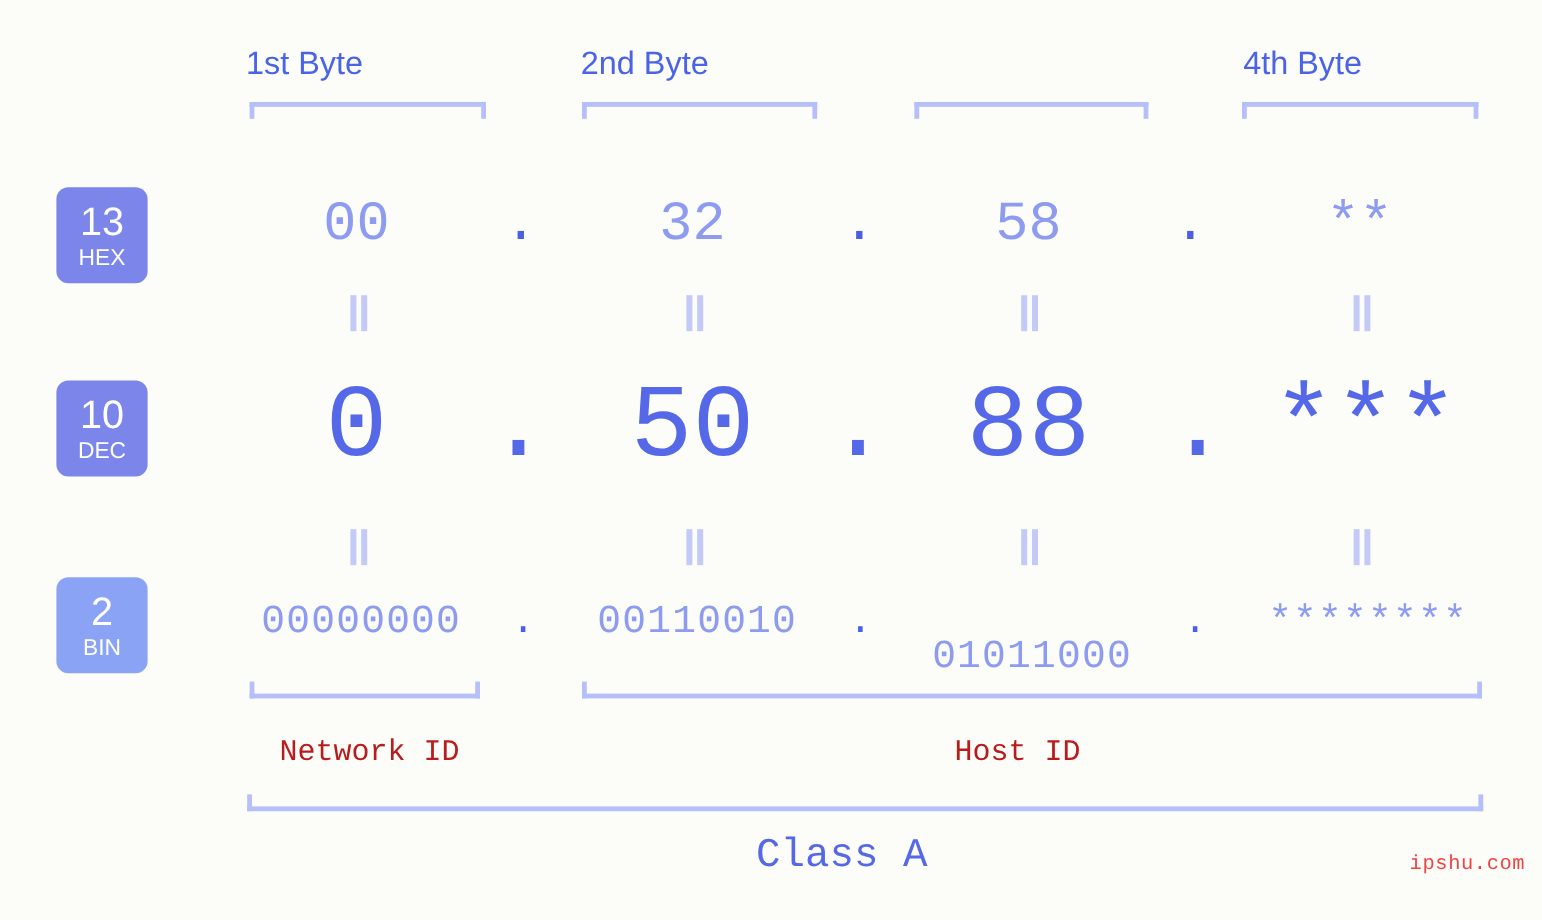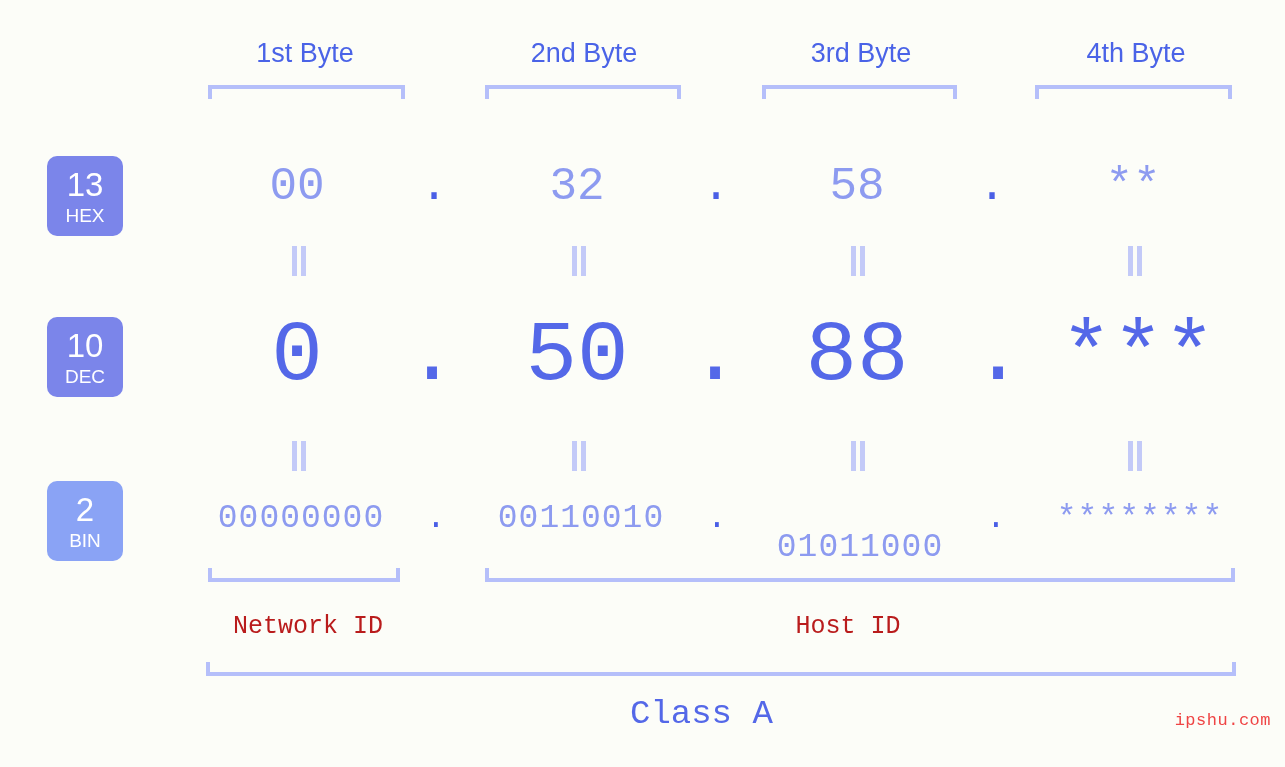--- a/index.html
+++ b/index.html
@@ -22,21 +22,21 @@
     width: 1285px;
     height: 767px;
   }
 
   
   .byte-label {
     position: absolute;
     top: 33px;
     height: 40px;
     line-height: 40px;
-    text-align: center;
+    text-align: left;
     font-family: "Liberation Sans", sans-serif;
     font-size: 27px;
     color: #4a63e7;
     white-space: nowrap;
   }
 
   
   .bracket {
     position: absolute;
     box-sizing: border-box;
@@ -181,21 +181,20 @@
     text-align: center;
   }
 </style>
 </head>
 <body>
 
 <div id="stage">
 
   <div class="byte-label" style="left:205px; width:200px;">1st Byte</div>
   <div class="byte-label" style="left:484px; width:200px;">2nd Byte</div>
-  <div class="byte-label" style="left:761px; width:200px;">3rd Byte</div>
   <div class="byte-label" style="left:1036px; width:200px;">4th Byte</div>
 
   <div class="bracket bracket-down" style="left:208px; top:85px; width:197px;"></div>
   <div class="bracket bracket-down" style="left:485px; top:85px; width:196px;"></div>
   <div class="bracket bracket-down" style="left:762px; top:85px; width:195px;"></div>
   <div class="bracket bracket-down" style="left:1035px; top:85px; width:197px;"></div>
 
   <div class="badge" style="top:156px; background:#7b85ea;">
     <span class="num">13</span>
     <span class="unit">HEX</span>

